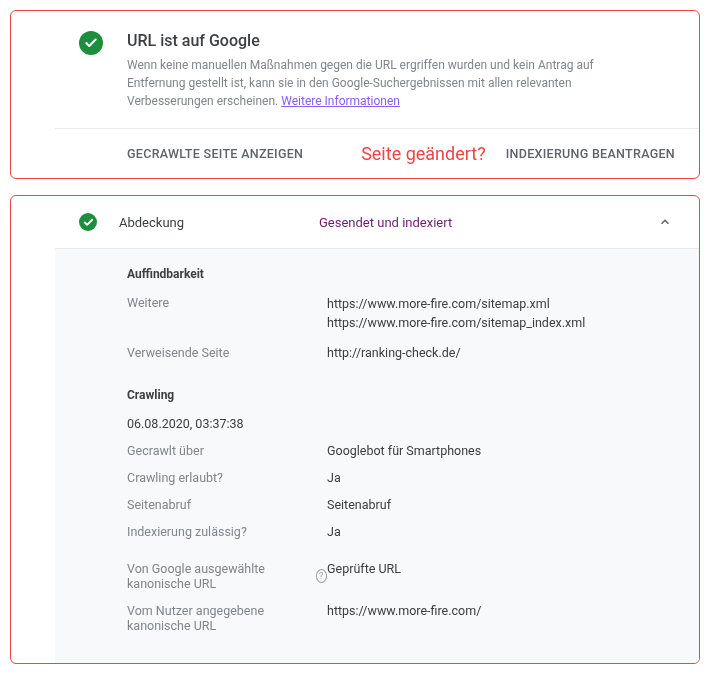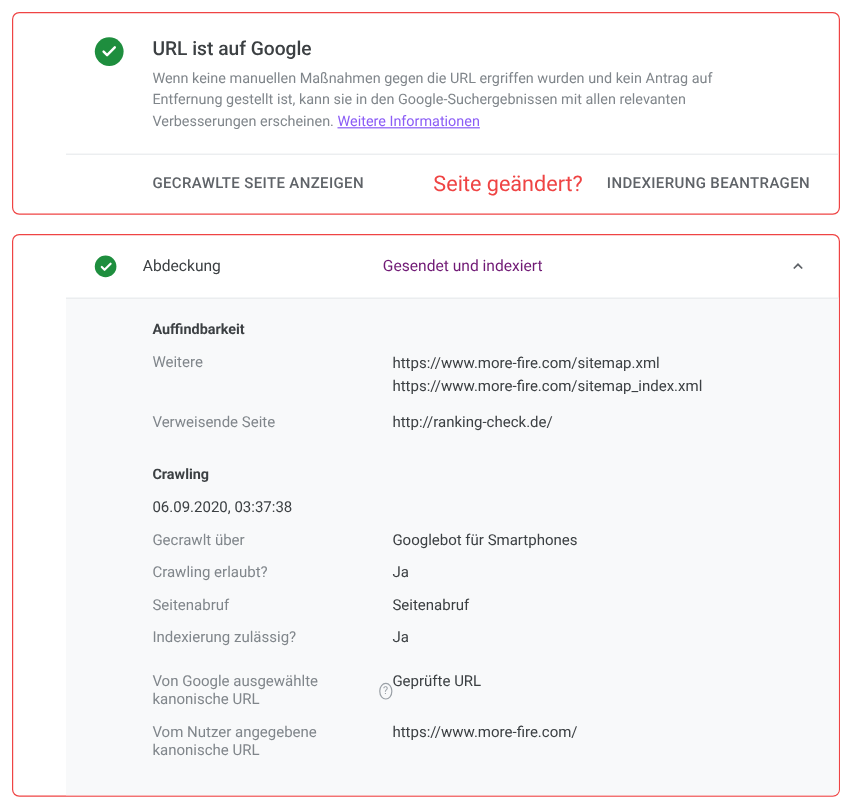--- a/index.html
+++ b/index.html
@@ -190,21 +190,21 @@
       </div>
     </div>
     <div class="kv-row">
       <div class="kv-label">Verweisende Seite</div>
       <div class="kv-value">http://ranking-check.de/</div>
     </div>
 
     <div class="section-gap"></div>
     <div class="section-title">Crawling</div>
     <div class="kv-row">
-      <div class="kv-value">06.09.2020, 03:37:38</div>
+      <div class="kv-value">06.08.2020, 03:37:38</div>
     </div>
     <div class="kv-row">
       <div class="kv-label">Gecrawlt über</div>
       <div class="kv-value">Googlebot für Smartphones</div>
     </div>
     <div class="kv-row">
       <div class="kv-label">Crawling erlaubt?</div>
       <div class="kv-value">Ja</div>
     </div>
     <div class="kv-row">

